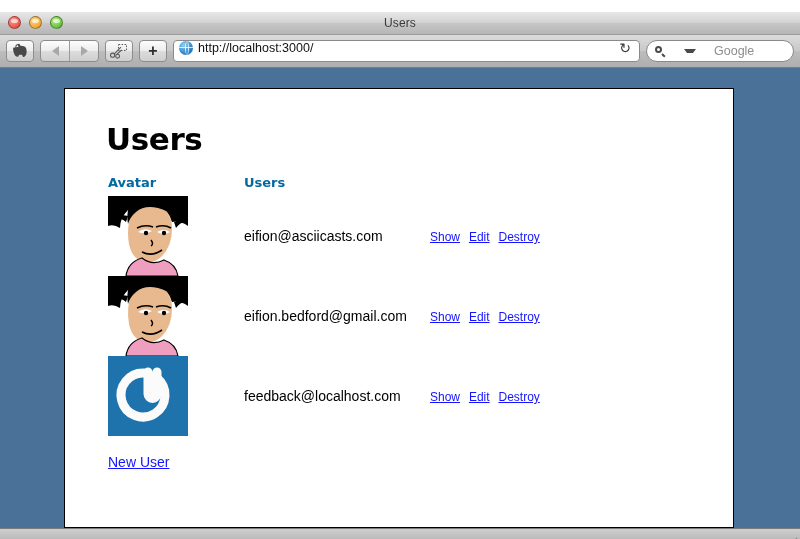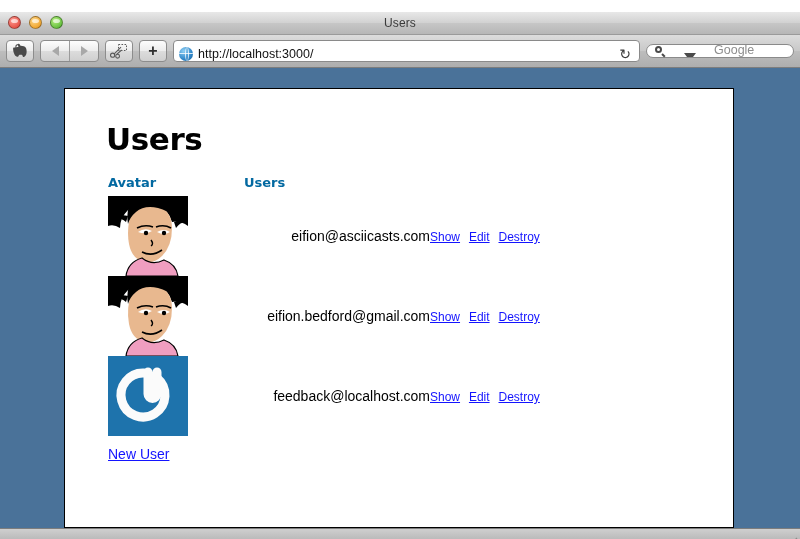--- a/index.html
+++ b/index.html
@@ -126,21 +126,21 @@
     font-weight: bold;
   }
 
   .urlbar {
     flex: 1 1 auto;
     height: 22px;
     background: #ffffff;
     border: 1px solid #8a8a8a;
     border-radius: 4px;
     display: flex;
-    align-items: flex-end;
+    align-items: flex-start;
     padding: 0 6px 0 5px;
     box-sizing: border-box;
     gap: 5px;
     min-width: 0;
   }
   .favicon {
     width: 14px; height: 14px;
     border-radius: 50%;
     background: radial-gradient(circle at 35% 30%, #8fd0f5, #2f86c8 60%, #175f96);
     position: relative;
@@ -173,26 +173,26 @@
   .reload {
     font-size: 14px;
     color: #3a3a3a;
     flex: 0 0 auto;
     padding-right: 2px;
     line-height: 1;
   }
 
   .searchbar {
     flex: 0 0 148px;
-    height: 14px;
+    height: 22px;
     background: #ffffff;
     border: 1px solid #8a8a8a;
     border-radius: 11px;
     display: flex;
-    align-items: flex-end;
+    align-items: center;
     padding: 0 8px;
     box-sizing: border-box;
     gap: 18px;
   }
   .mag {
     position: relative;
     width: 11px; height: 11px;
     flex: 0 0 11px;
   }
   .mag::before {
@@ -275,21 +275,20 @@
   }
   th.col-avatar { width: 136px; padding-left: 18px; }
   th.col-email  { width: 186px; padding-left: 16px; }
   th.col-actions { }
 
   table.users td {
     padding: 0;
     vertical-align: middle;
     font-size: 14px;
     color: #000000;
-    text-align: right;
   }
   td.c-avatar { width: 136px; padding-left: 4px; }
   td.c-email  { padding-right: 8px; white-space: nowrap; }
   td.c-actions { text-align: right; white-space: nowrap; padding-left: 10px; }
 
   .avatar {
     width: 80px;
     height: 80px;
     display: block;
   }
@@ -297,21 +296,21 @@
   .acts a {
     color: #1414ff;
     text-decoration: underline;
     font-size: 12px;
     margin-left: 5px;
   }
   .acts a:first-child { margin-left: 0; }
 
   .newuser {
     display: inline-block;
-    margin: 10px 0 0 2px;
+    margin: 18px 0 0 2px;
     color: #1414ff;
     text-decoration: underline;
     font-size: 14px;
   }
 
   
   .statusbar {
     flex: 0 0 22px;
     height: 22px;
     background: linear-gradient(to bottom, #cfcfcf 0%, #bdbdbd 40%, #ababab 100%);

